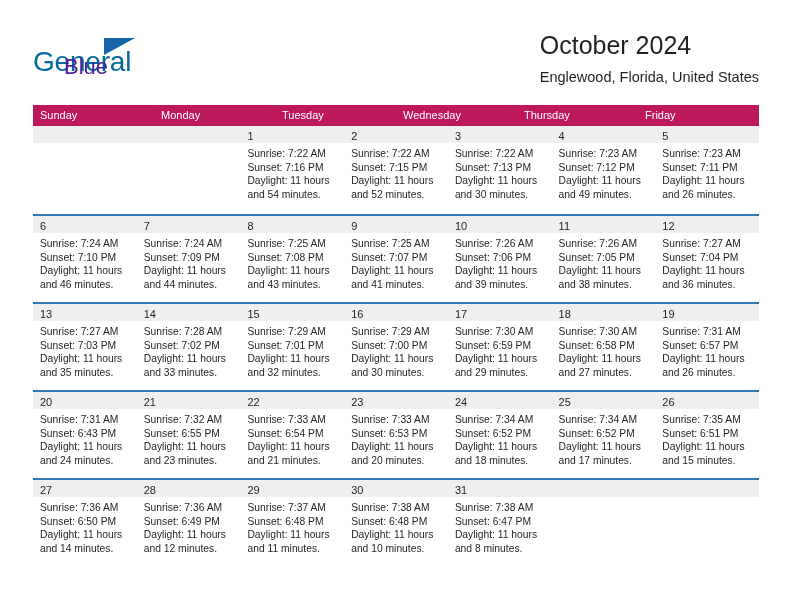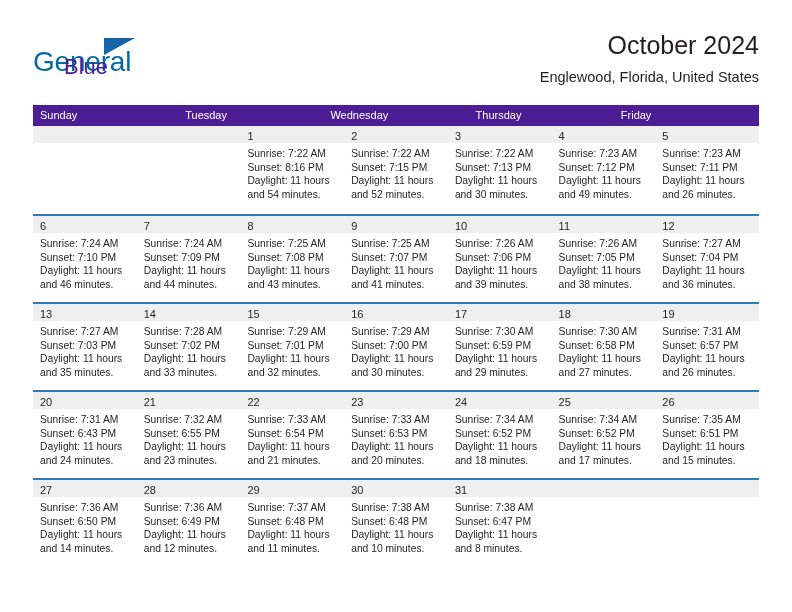--- a/index.html
+++ b/index.html
@@ -62,48 +62,47 @@
     top: 24px;
     font-size: 22px;
     color: #4c1d95;
     font-family: "Liberation Sans", sans-serif;
   }
 
   .title-block {
     position: absolute;
     right: 0;
     top: 0;
-    text-align: right;
+    text-align: left;
   }
   .cal-title {
     font-size: 25px;
     color: #231f20;
     line-height: 30px;
     white-space: nowrap;
   }
   .cal-subtitle {
     font-size: 14.5px;
     color: #231f20;
     line-height: 20px;
     margin-top: 7px;
     white-space: nowrap;
-    margin-left: 40px;
   }
 
   
   .calendar {
     position: absolute;
     left: 33px;
     top: 105px;
     width: 726px;
   }
 
   .weekday-row {
     display: flex;
-    background: #4c1d95;
+    background: #be185d;
     height: 21px;
   }
   .weekday {
     flex: 1 1 0;
     color: #ffffff;
     font-size: 11px;
     line-height: 21px;
     padding-left: 7px;
     box-sizing: border-box;
     white-space: nowrap;
@@ -167,39 +166,40 @@
       <div class="cal-title">October 2024</div>
       <div class="cal-subtitle">Englewood, Florida, United States</div>
     </div>
 
   </div>
 
   <div class="calendar">
 
     <div class="weekday-row">
       <div class="weekday">Sunday</div>
+      <div class="weekday">Monday</div>
       <div class="weekday">Tuesday</div>
       <div class="weekday">Wednesday</div>
       <div class="weekday">Thursday</div>
       <div class="weekday">Friday</div>
     </div>
 
     <div id="weeks-container">
         <div class="week-row first">
           <div class="day-cell empty">
             <div class="day-number-band"><span class="day-number"></span></div>
           </div>
           <div class="day-cell empty">
             <div class="day-number-band"><span class="day-number"></span></div>
           </div>
           <div class="day-cell">
             <div class="day-number-band"><span class="day-number">1</span></div>
             <div class="day-info">
               <div>Sunrise: 7:22 AM</div>
-              <div>Sunset: 8:16 PM</div>
+              <div>Sunset: 7:16 PM</div>
               <div>Daylight: 11 hours</div>
               <div>and 54 minutes.</div>
             </div>
           </div>
           <div class="day-cell">
             <div class="day-number-band"><span class="day-number">2</span></div>
             <div class="day-info">
               <div>Sunrise: 7:22 AM</div>
               <div>Sunset: 7:15 PM</div>
               <div>Daylight: 11 hours</div>

